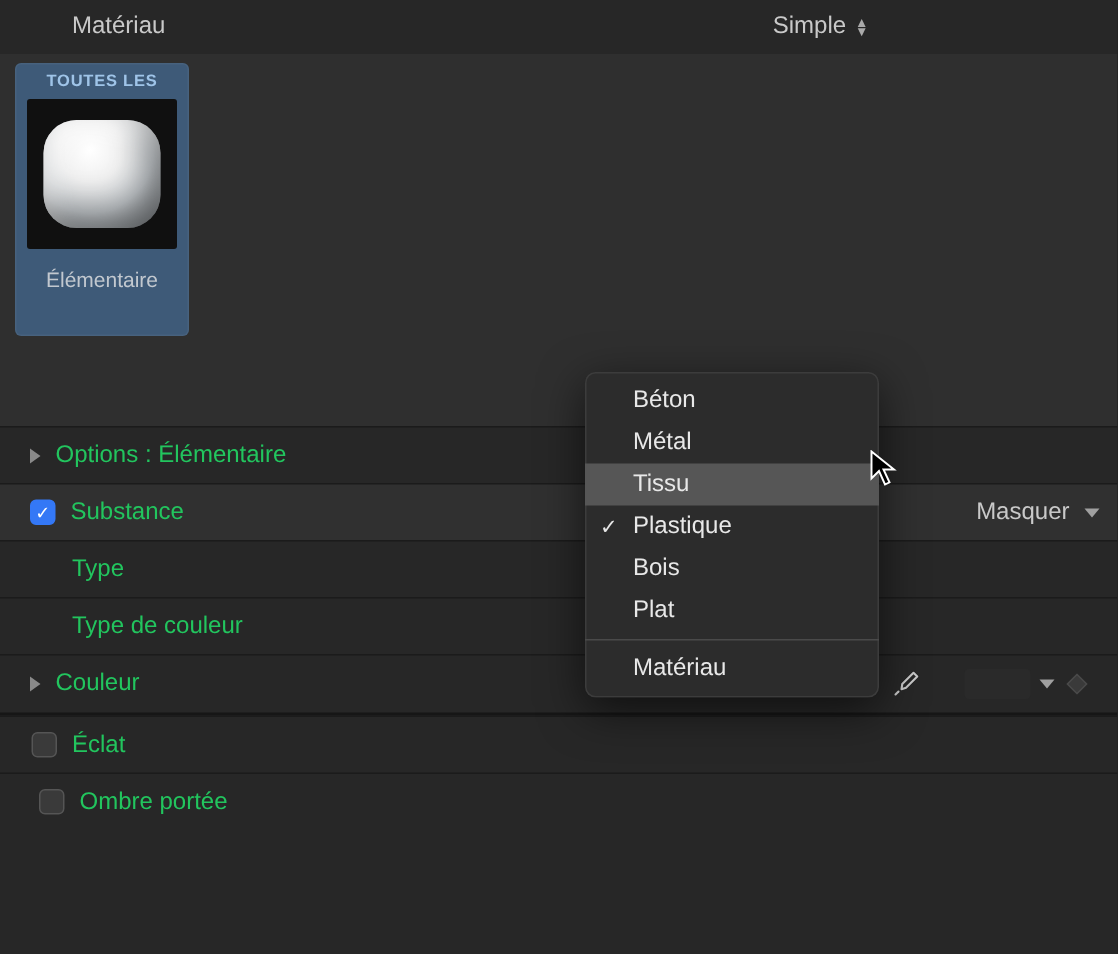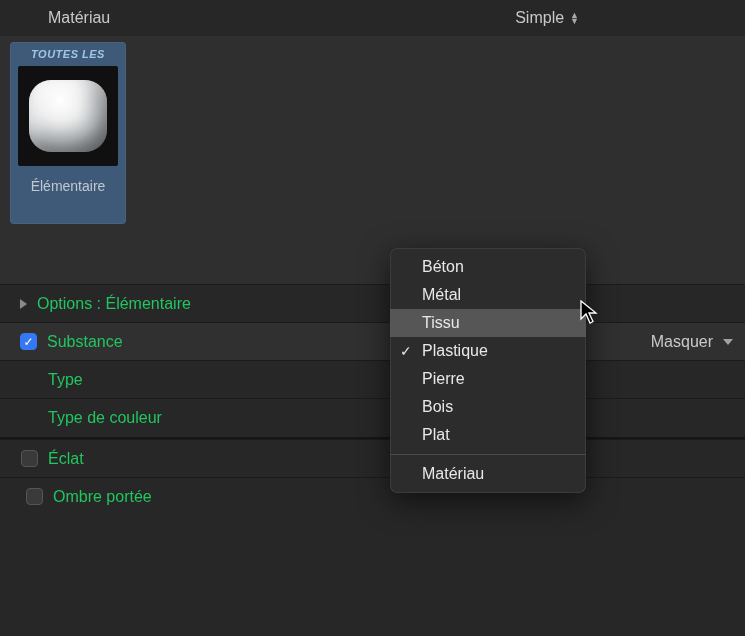--- a/index.html
+++ b/index.html
@@ -66,21 +66,20 @@
       box-shadow: 0 0 0 1px rgba(255,255,255,0.05) inset;
     }
     .thumb-tab {
       width: 100%;
       text-align: center;
       color: #9fc4e8;
       font-size: 11px;
       font-weight: 600;
       letter-spacing: 0.5px;
       padding: 6px 0 4px;
-      font-style: italic;
     }
     .preview-box {
       width: 100px;
       height: 100px;
       background: #101010;
       border-radius: 2px;
       display: flex;
       align-items: center;
       justify-content: center;
       margin: 2px 0;
@@ -282,20 +281,35 @@
   </div>
 
   <div class="row sub">
     <div class="row-label">Type</div>
   </div>
 
   <div class="row sub">
     <div class="row-label">Type de couleur</div>
   </div>
 
+  <div class="row couleur-row">
+    <div class="disclosure"></div>
+    <div class="row-label">Couleur</div>
+    <div class="couleur-right">
+      <div class="eyedropper">
+        <svg width="18" height="18" viewBox="0 0 18 18">
+          <path d="M14 1.5 L16.5 4 L9 11.5 L6 12.5 L6.5 9 Z" fill="none" stroke="#c8c8c8" stroke-width="1.4" stroke-linejoin="round"></path>
+          <path d="M4 14 L2 16" stroke="#c8c8c8" stroke-width="1.4" stroke-linecap="round"></path>
+        </svg>
+      </div>
+      <div class="color-well"></div>
+      <div class="chevron-down"></div>
+      <div class="diamond"></div>
+    </div>
+  </div>
 
   <div class="bottom-group">
     <div class="row" style="padding-left:21px;">
       <div class="checkbox"></div>
       <div class="row-label">Éclat</div>
     </div>
     <div class="row" style="padding-left:26px;">
       <div class="checkbox"></div>
       <div class="row-label">Ombre portée</div>
     </div>
@@ -311,23 +325,20 @@
       <span>Métal</span>
     </div>
     <div class="menu-item hover">
       <span>Tissu</span>
     </div>
     <div class="menu-item">
       <span class="menu-check">✓</span>
       <span>Plastique</span>
     </div>
     <div class="menu-item">
-      <span>Pierre</span>
-    </div>
-    <div class="menu-item">
       <span>Bois</span>
     </div>
     <div class="menu-item">
       <span>Plat</span>
     </div>
     <div class="menu-separator"></div>
     <div class="menu-item">
       <span>Matériau</span>
     </div>
   </div>

